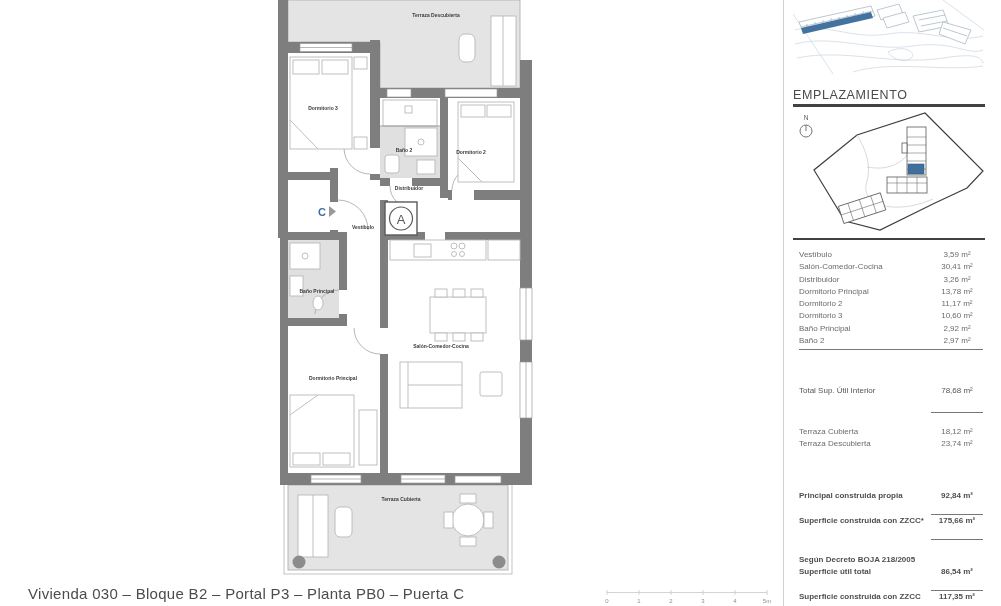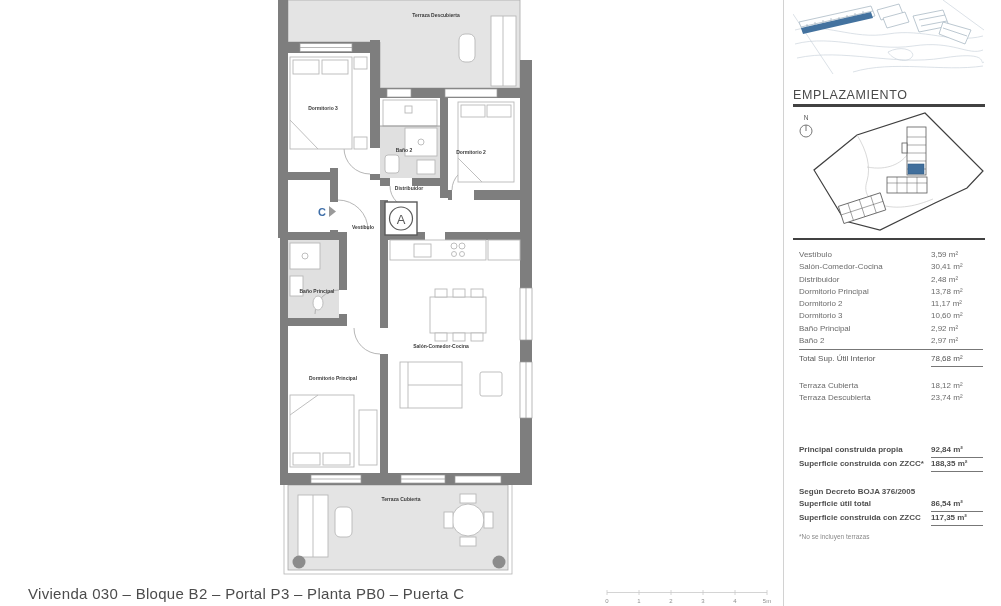--- a/index.html
+++ b/index.html
@@ -11,27 +11,27 @@
   
   .separator{position:absolute;left:783px;top:0;width:1px;height:606px;background:#d2d2d2;}
   .sidebar{position:absolute;left:784px;top:0;width:217px;height:559px;}
   .sb-inner{margin:0 16px 0 9px;}
   .sketch{height:74px;overflow:hidden;}
   .section-title{margin-top:14px;font-size:12.5px;letter-spacing:.6px;color:#4a4a4a;}
   .rule{height:2.5px;background:#414141;margin-top:2px;}
   .map{margin-top:4px;height:125px;}
   .areas{margin-top:9px;font-size:8px;color:#6b6b6b;padding:0 2px 0 6px;}
   .trow{display:flex;justify-content:space-between;align-items:baseline;line-height:12.3px;}
-  .tval{min-width:52px;text-align:left;}
+  .tval{min-width:52px;text-align:center;}
   .trow.total{border-top:1px solid #777;margin-top:2px;padding-top:3px;color:#555;gap:16px;}
-  .trow.total .tval{border-bottom:1px solid #777;padding-bottom:0;}
+  .trow.total .tval{border-bottom:1px solid #777;padding-bottom:14px;margin-top:32px;}
   .gap{height:13px;}
   .summary{margin-top:40px;font-size:8px;font-weight:bold;color:#4f4f4f;padding:0 2px 0 6px;}
   .summary .trow{line-height:12px;}
-  .summary .tval{border-bottom:1px solid #777;padding-bottom:1px;}
+  .summary .tval{border-bottom:1px solid #777;padding-bottom:12px;}
   .decreto{margin-top:14px;line-height:12px;}
   .decreto-rows .tval{border-bottom:1px solid #777;}
   .footnote{margin-top:7px;font-size:6.5px;font-weight:normal;color:#8a8a8a;}
   
   .footer-title{position:absolute;left:28px;top:585px;font-size:15px;letter-spacing:.3px;color:#4c4c4c;}
   .scalebar{position:absolute;left:603px;top:589px;}
 </style>
 </head>
 <body>
 
@@ -287,21 +287,21 @@
         <div class="trow">
           <span>Vestíbulo</span>
           <span class="tval">3,59 m²</span>
         </div>
         <div class="trow">
           <span>Salón-Comedor-Cocina</span>
           <span class="tval">30,41 m²</span>
         </div>
         <div class="trow">
           <span>Distribuidor</span>
-          <span class="tval">2,48 m²</span>
+          <span class="tval">3,26 m²</span>
         </div>
         <div class="trow">
           <span>Dormitorio Principal</span>
           <span class="tval">13,78 m²</span>
         </div>
         <div class="trow">
           <span>Dormitorio 2</span>
           <span class="tval">11,17 m²</span>
         </div>
         <div class="trow">
@@ -333,24 +333,24 @@
         </div>
       </div>
 
       <div class="summary">
         <div class="trow">
           <span>Principal construida propia</span>
           <span class="tval">92,84 m²</span>
         </div>
         <div class="trow">
           <span>Superficie construida con ZZCC*</span>
-          <span class="tval">188,35 m²</span>
-        </div>
-
-        <div class="decreto">Según Decreto BOJA 376/2005</div>
+          <span class="tval">175,66 m²</span>
+        </div>
+
+        <div class="decreto">Según Decreto BOJA 218/2005</div>
 
         <div class="decreto-rows">
           <div class="trow">
             <span>Superficie útil total</span>
             <span class="tval">86,54 m²</span>
           </div>
           <div class="trow">
             <span>Superficie construida con ZZCC</span>
             <span class="tval">117,35 m²</span>
           </div>

